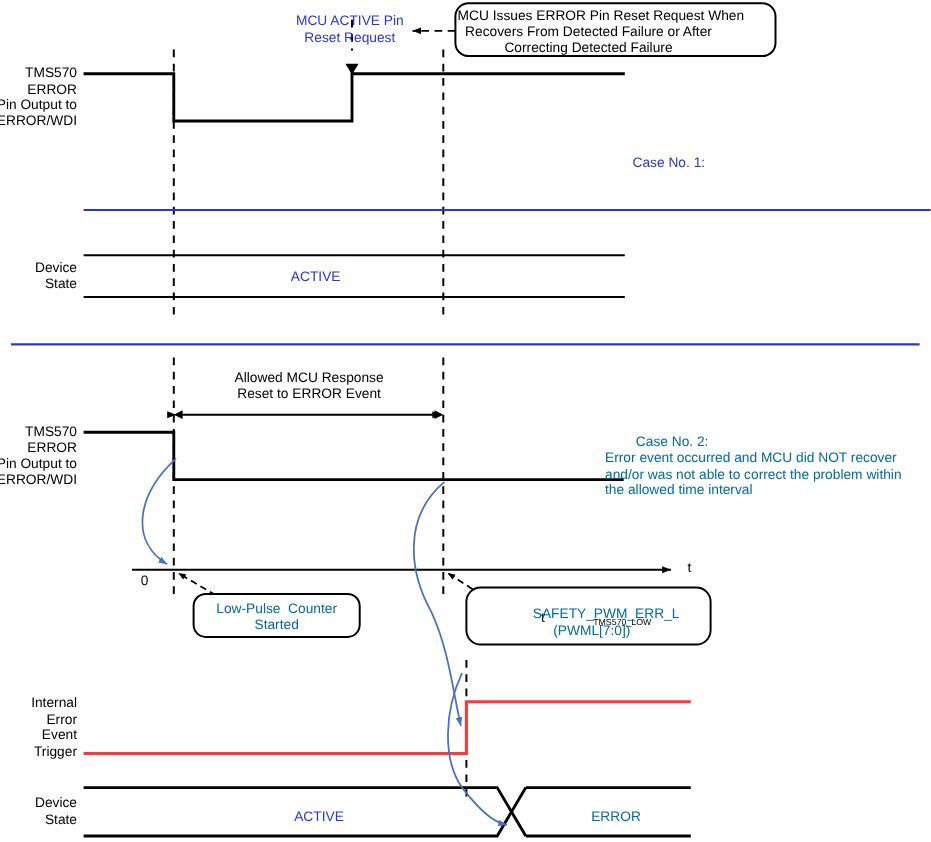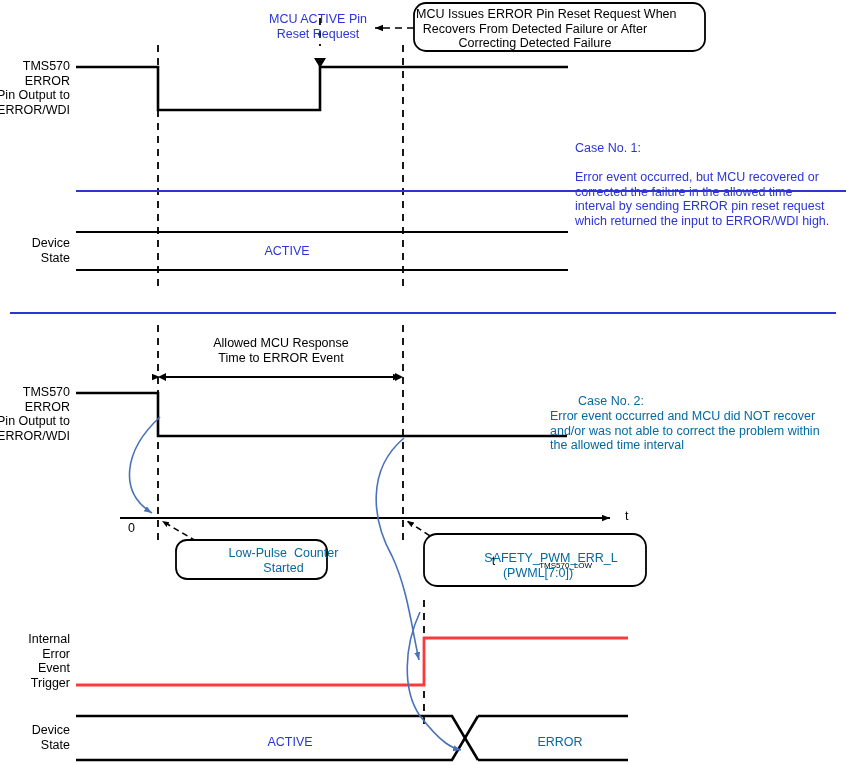--- a/index.html
+++ b/index.html
@@ -123,42 +123,38 @@
 ERROR
 Pin Output to
 ERROR/WDI</div>
 
   <div class="lbl right black" style="left:-6px;top:236px;width:76px;">Device
 State</div>
 
   <div class="lbl ctr blue" style="left:232px;top:244px;width:110px;">ACTIVE</div>
 
   <div class="lbl blue" style="left:575px;top:141px;width:266px;">Case No. 1:</div>
-  <div class="lbl blue" style="left:575px;top:170px;width:268px;">Error event occurred, but MCU recovered or
-corrected the failure in the allowed time
-interval by sending ERROR pin reset request
-which returned the input to ERROR/WDI high.</div>
 
   <div class="lbl ctr black" style="left:166px;top:336px;width:230px;">Allowed MCU Response
-Time to ERROR Event</div>
+Reset to ERROR Event</div>
 
   <div class="lbl right black" style="left:-6px;top:385px;width:76px;">TMS570
 ERROR
 Pin Output to
 ERROR/WDI</div>
 
   <div class="lbl red" style="left:578px;top:394px;width:266px;">Case No. 2:</div>
   <div class="lbl red" style="left:550px;top:409px;width:268px;">Error event occurred and MCU did NOT recover
 and/or was not able to correct the problem within
 the allowed time interval</div>
 
   <div class="lbl black" style="left:128px;top:521px;">0</div>
   <div class="lbl black" style="left:625px;top:509px;">t</div>
 
-  <div class="lbl ctr red" style="left:178px;top:546px;width:147px;padding-left:32px;">Low-Pulse  Counter
+  <div class="lbl ctr red" style="left:178px;top:546px;width:147px;">Low-Pulse  Counter
 Started</div>
 
   <div class="lbl ctr black" style="left:426px;top:539px;width:218px;">
     <span>t</span><span class="sub">TMS570_LOW</span>
   </div>
   <div class="lbl ctr red" style="left:426px;top:551px;width:218px;padding-left:16px;">SAFETY_PWM_ERR_L</div>
   <div class="lbl ctr red" style="left:426px;top:566px;width:224px;">(PWML[7:0])</div>
 
   <div class="lbl right black" style="left:-6px;top:632px;width:76px;">Internal
 Error

